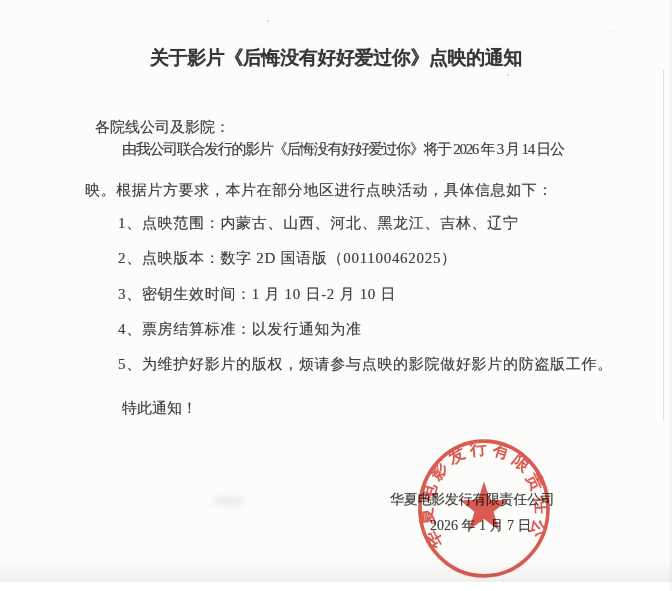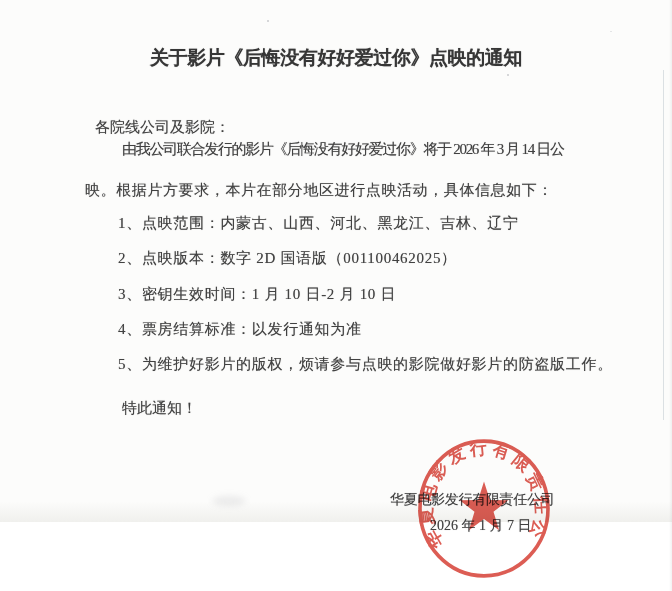--- a/index.html
+++ b/index.html
@@ -2,21 +2,21 @@
 <html><head>
 <meta charset="utf-8">
 <style>
   html,body{margin:0;padding:0;}
   body{
     width:672px;height:591px;overflow:hidden;
     font-family:"Liberation Serif","DejaVu Serif",serif;
     background:#ffffff;
   }
   .page{
-    position:relative;width:672px;height:522px;
+    position:relative;width:672px;height:582px;
     background:linear-gradient(180deg,#fcfcfb 0%,#fcfcfb 96%,#f0f0ed 100%);
     color:#3e3e3e;
   }
   .line{
     position:absolute;white-space:pre;
     font-size:15px;line-height:21px;color:#414141;
     text-shadow:0 0 0.7px rgba(70,70,70,.5);
   }
   .title{
     position:absolute;top:45px;left:0;width:672px;margin:0;

